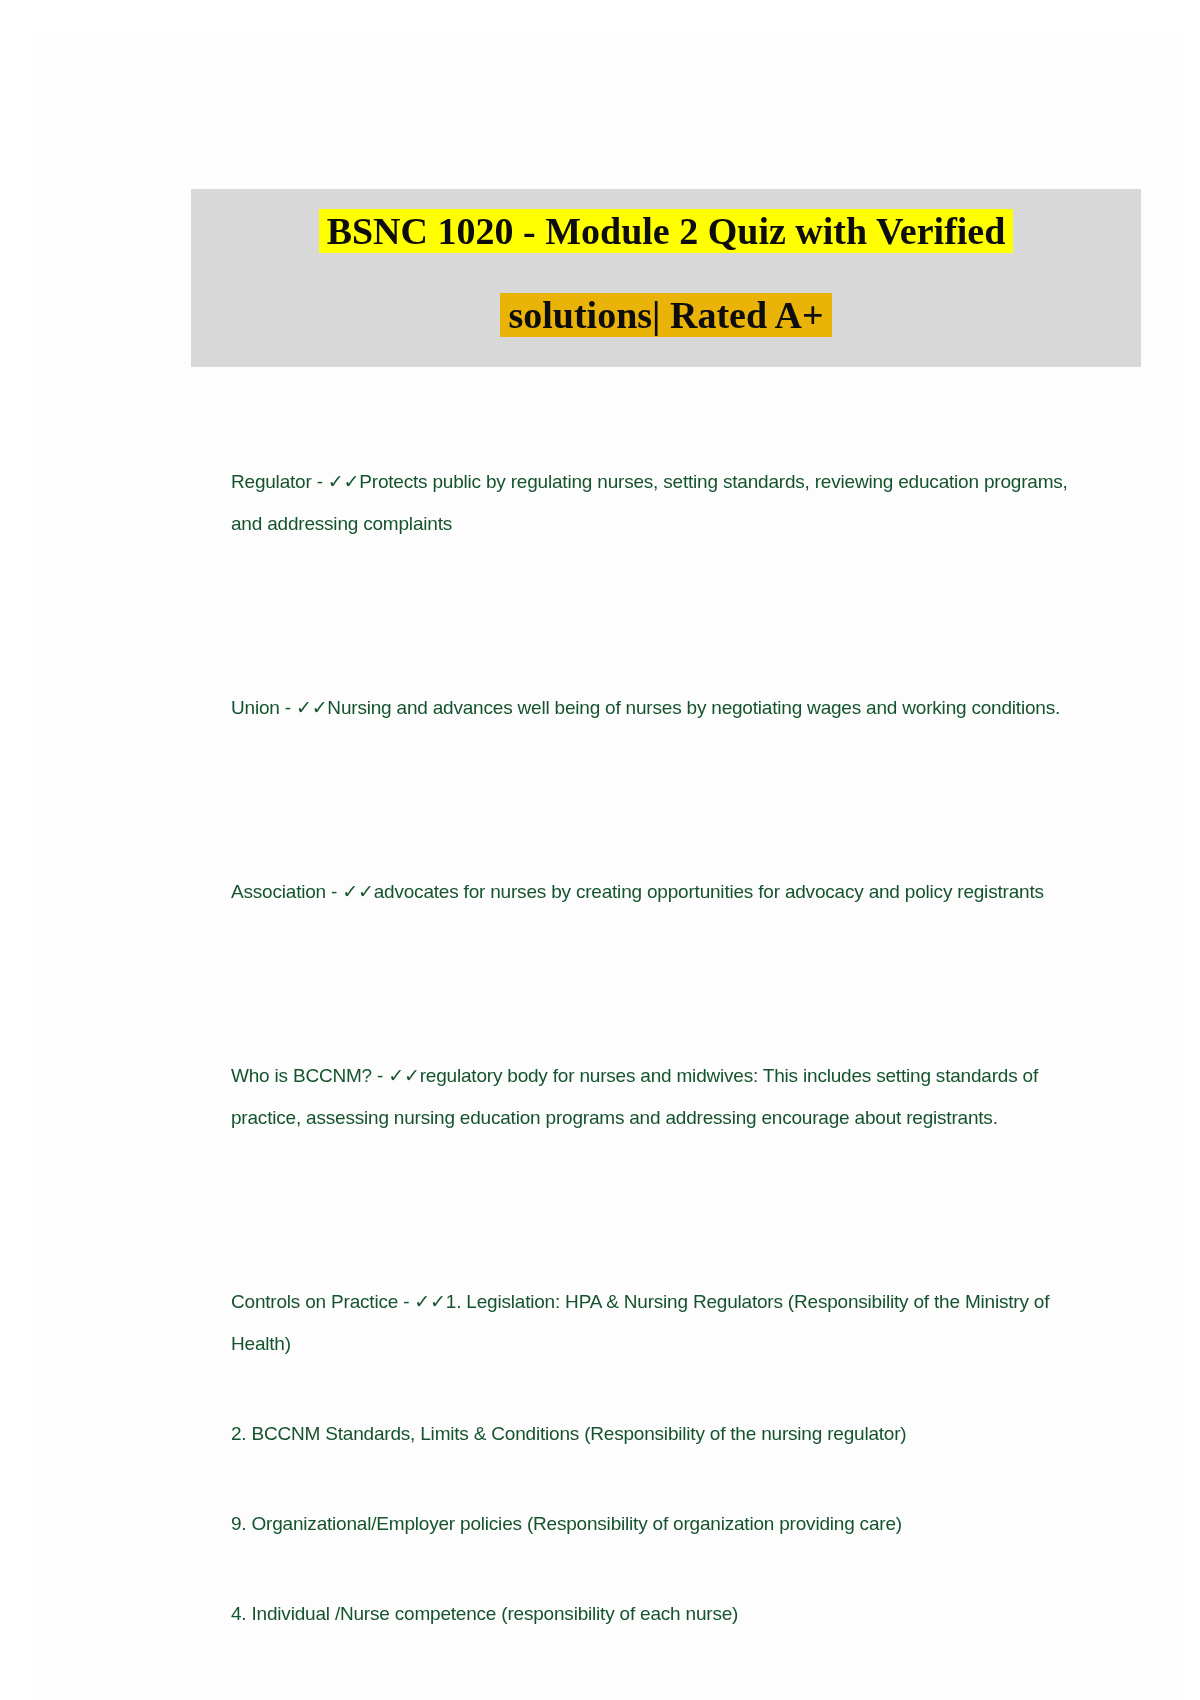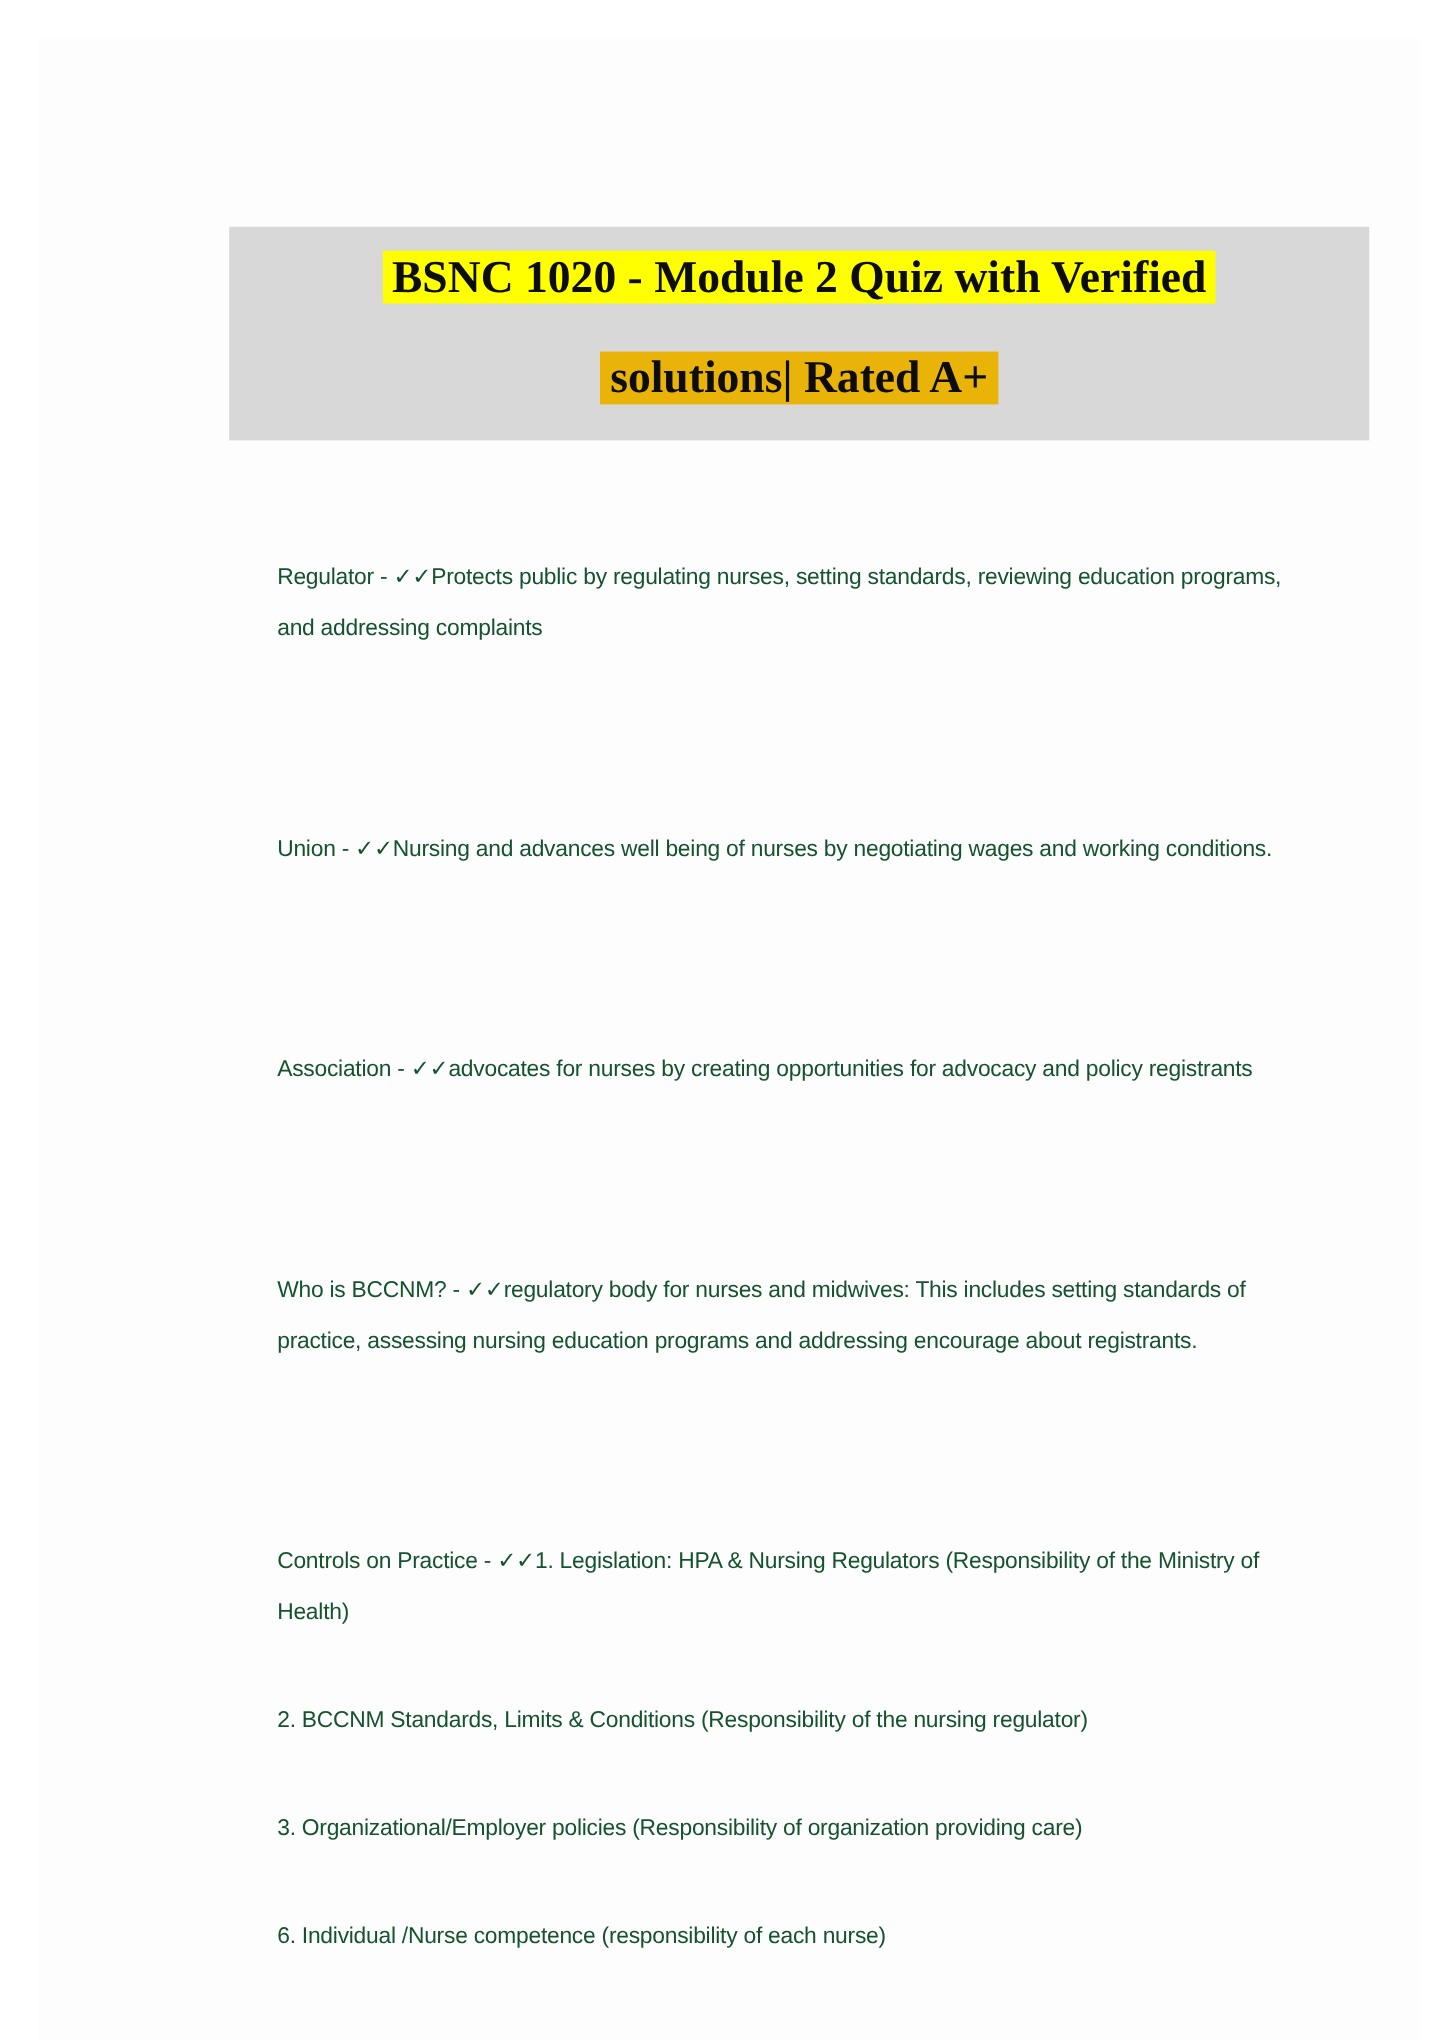--- a/index.html
+++ b/index.html
@@ -78,20 +78,20 @@
         <p class="para">Association - ✓✓advocates for nurses by creating opportunities for advocacy and policy registrants</p>
       </div>
       <div class="block">
         <p class="para">Who is BCCNM? - ✓✓regulatory body for nurses and midwives: This includes setting standards of
 practice, assessing nursing education programs and addressing encourage about registrants.</p>
       </div>
       <div class="block">
         <p class="para">Controls on Practice - ✓✓1. Legislation: HPA &amp; Nursing Regulators (Responsibility of the Ministry of
 Health)</p>
         <p class="para">2. BCCNM Standards, Limits &amp; Conditions (Responsibility of the nursing regulator)</p>
-        <p class="para">3. Organizational/Employer policies (Responsibility of organization providing care)</p>
-        <p class="para">6. Individual /Nurse competence (responsibility of each nurse)</p>
+        <p class="para">9. Organizational/Employer policies (Responsibility of organization providing care)</p>
+        <p class="para">4. Individual /Nurse competence (responsibility of each nurse)</p>
       </div>
     </div>
 
   <div class="footer-rule"></div>
 
 </div>
 
 </body></html>

